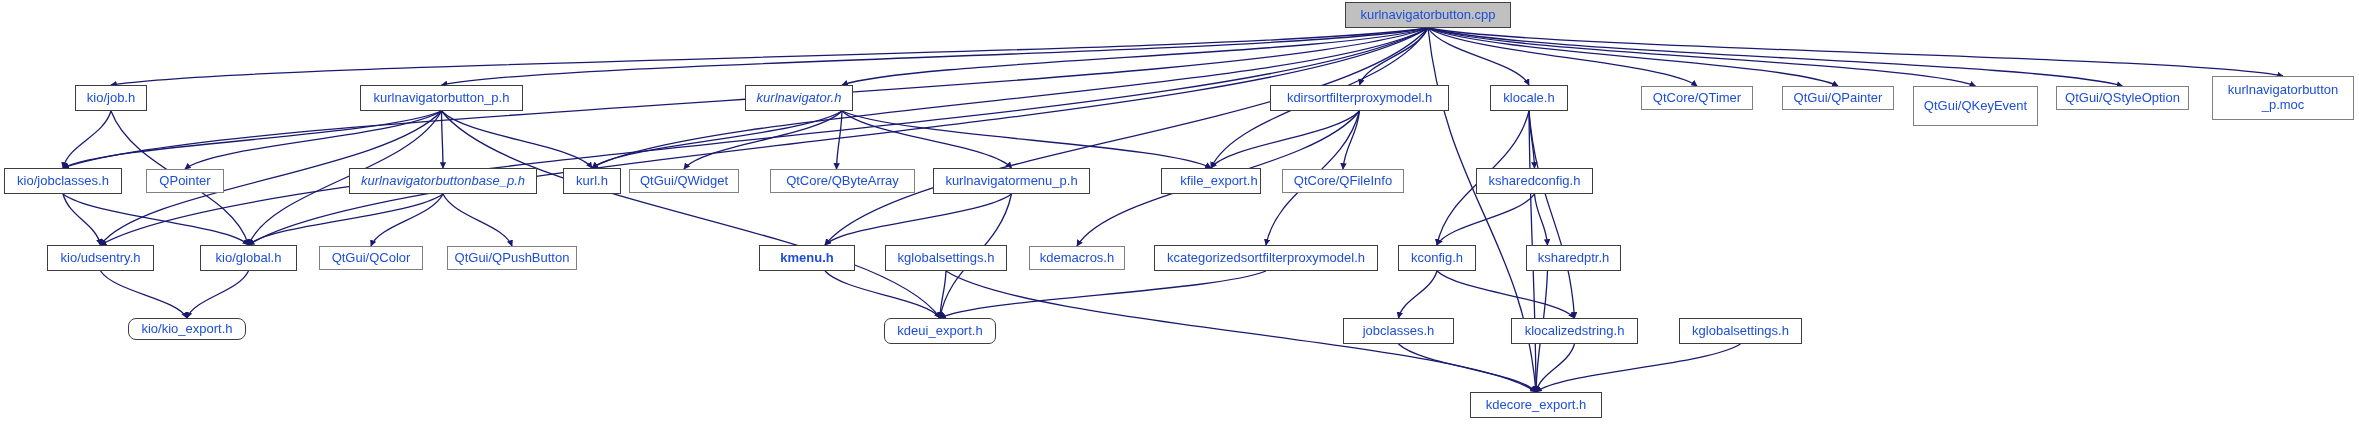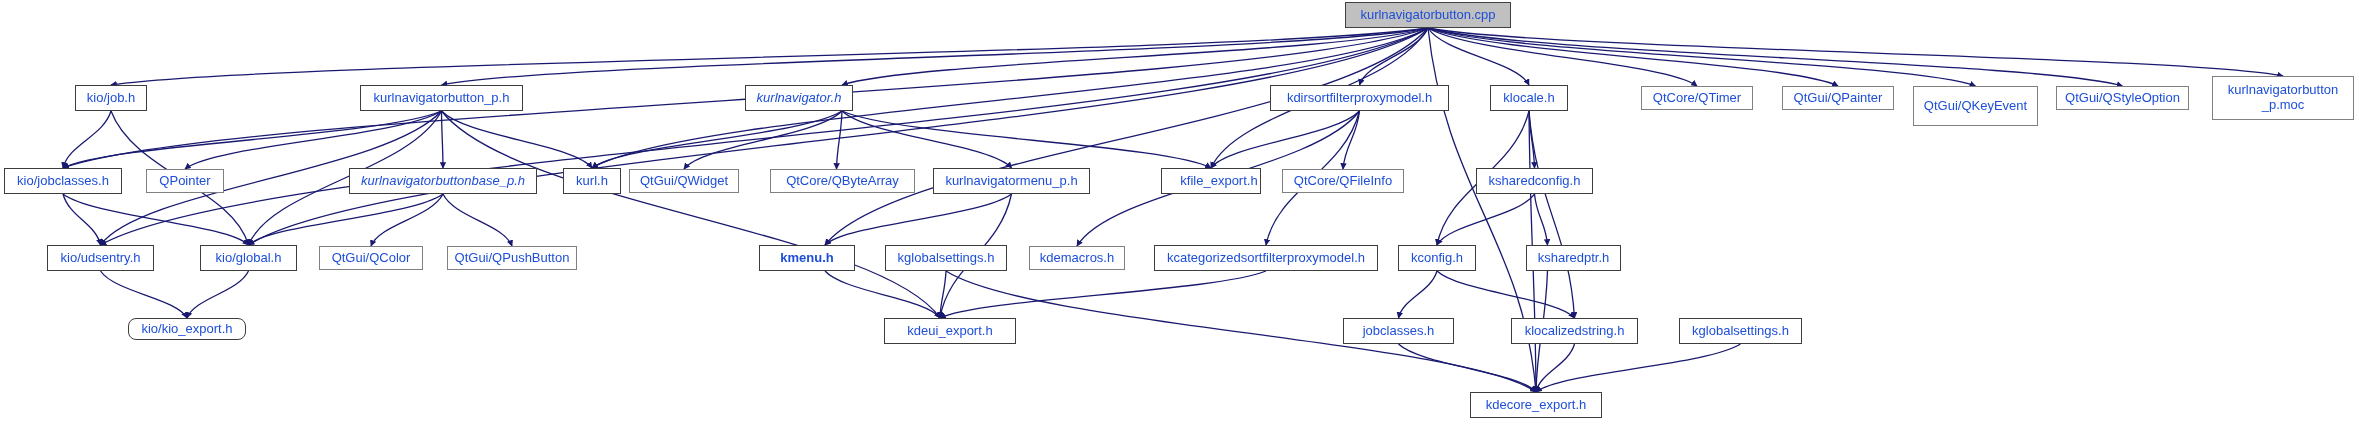--- a/index.html
+++ b/index.html
@@ -146,19 +146,19 @@
       <div class="node kde" style="left: 200px; top: 245px; width: 97px; height: 26px;">kio/global.h</div>
       <div class="node ext" style="left: 319px; top: 246px; width: 104px; height: 24px;">QtGui/QColor</div>
       <div class="node ext" style="left: 447px; top: 246px; width: 130px; height: 24px;">QtGui/QPushButton</div>
       <div class="node kde" style="left: 759px; top: 245px; width: 96px; height: 26px; font-weight: bold;">kmenu.h</div>
       <div class="node kde" style="left: 885px; top: 245px; width: 122px; height: 26px;">kglobalsettings.h</div>
       <div class="node ext" style="left: 1029px; top: 246px; width: 96px; height: 24px;">kdemacros.h</div>
       <div class="node kde" style="left: 1154px; top: 245px; width: 224px; height: 26px;">kcategorizedsortfilterproxymodel.h</div>
       <div class="node kde" style="left: 1398px; top: 245px; width: 78px; height: 26px;">kconfig.h</div>
       <div class="node kde" style="left: 1500px; top: 245px; width: 95px; height: 26px; margin-left: 26px;">ksharedptr.h</div>
       <div class="node kde" style="left: 128px; top: 318px; width: 118px; height: 22px; border-radius: 8px;">kio/kio_export.h</div>
-      <div class="node kde" style="left: 884px; top: 318px; width: 132px; height: 26px;">kdeui_export.h</div>
+      <div class="node kde" style="left: 884px; top: 318px; width: 112px; height: 26px; border-radius: 7px;">kdeui_export.h</div>
       <div class="node kde" style="left: 1343px; top: 318px; width: 111px; height: 26px;">jobclasses.h</div>
       <div class="node kde" style="left: 1511px; top: 318px; width: 127px; height: 26px;">klocalizedstring.h</div>
       <div class="node kde" style="left: 1679px; top: 318px; width: 123px; height: 26px;">kglobalsettings.h</div>
       <div class="node kde" style="left: 1470px; top: 392px; width: 132px; height: 26px;">kdecore_export.h</div>
     </div>
 </div>
 
 </body></html>

